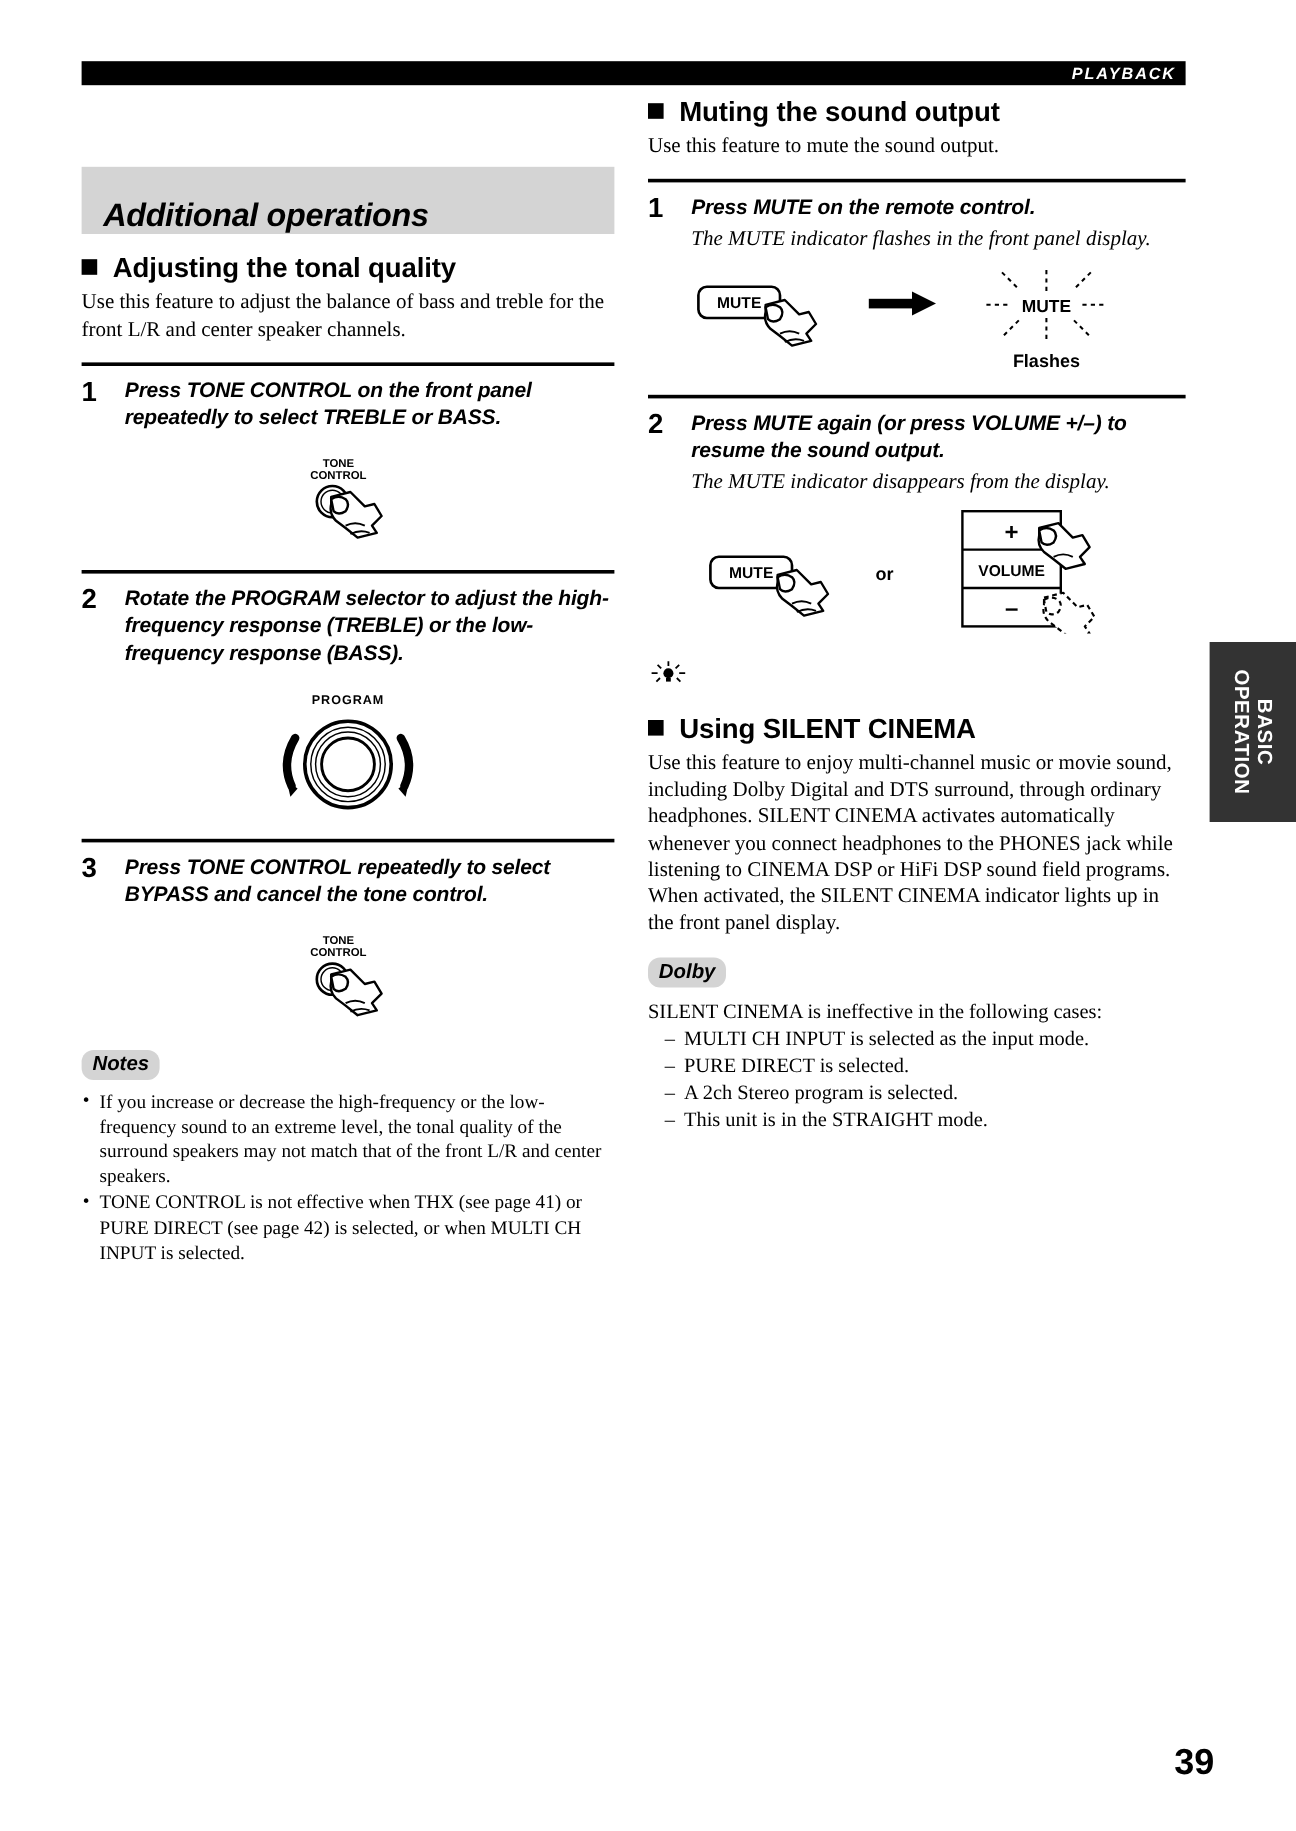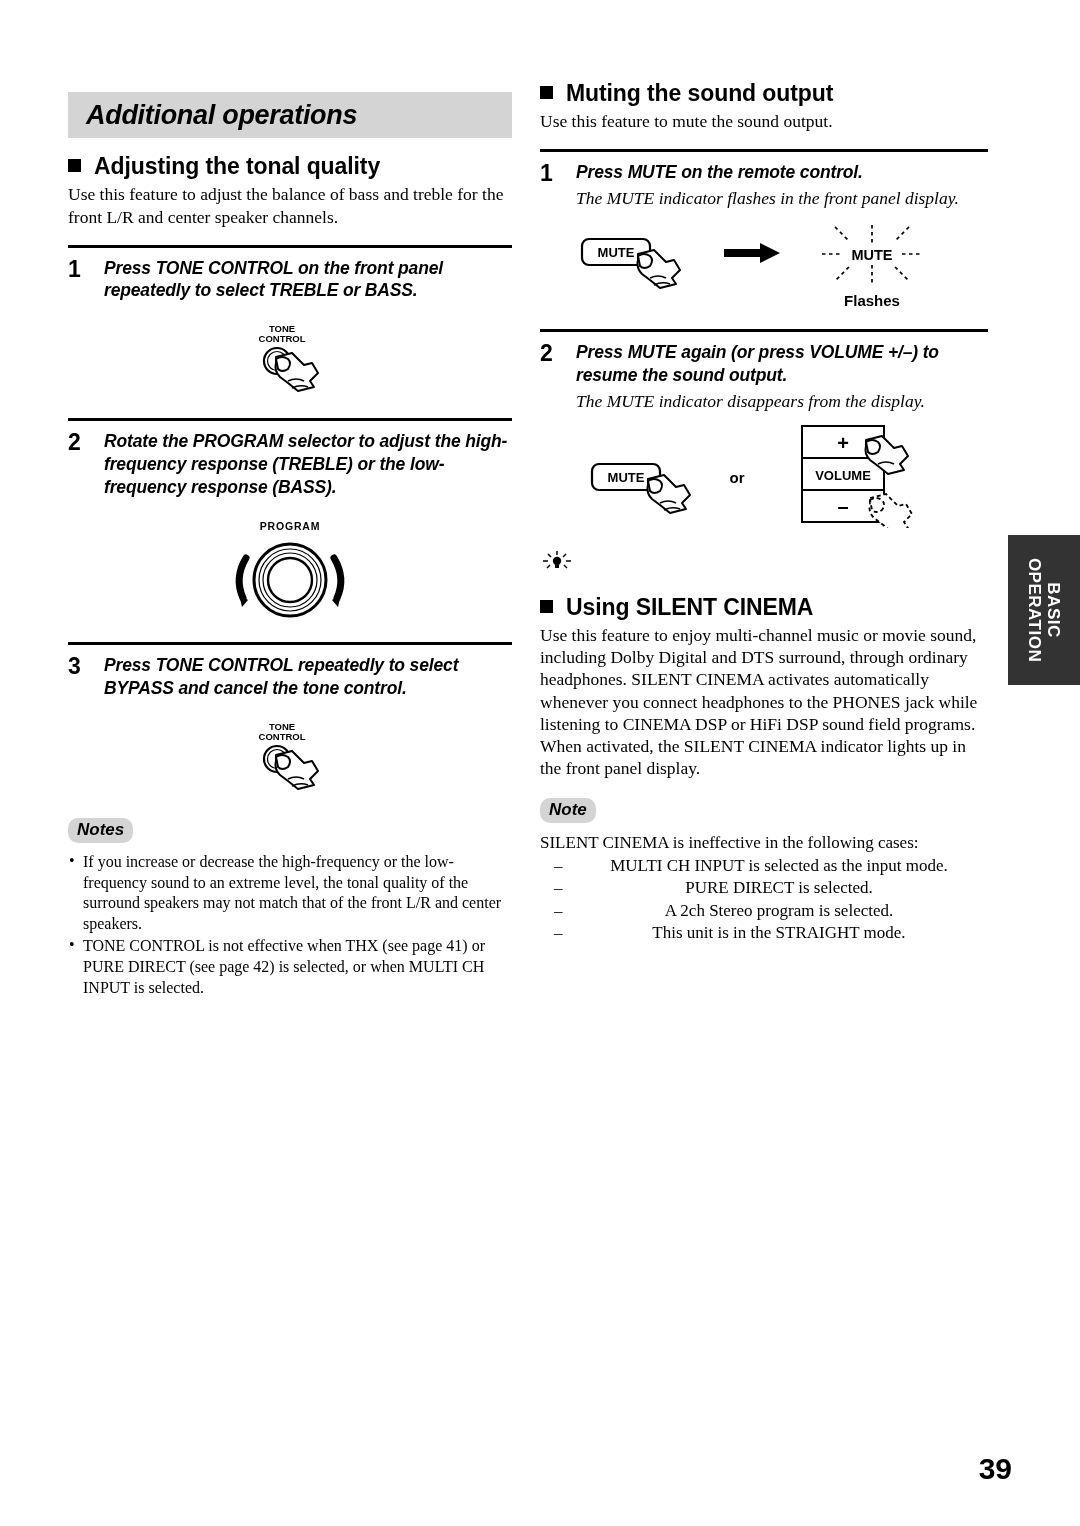--- a/index.html
+++ b/index.html
@@ -23,23 +23,24 @@
     color:#fff;font-family:"Liberation Sans",sans-serif;
     font-weight:bold;font-style:italic;font-size:13.5px;letter-spacing:1.6px;
   }
 
   
   .col-left{position:absolute;left:68px;top:92px;width:444px;}
   .col-right{position:absolute;left:540px;top:80px;width:448px;}
 
   
   .title-band{
-    background:#d4d4d4;width:444px;height:46px;
-    display:flex;align-items:center;
+    background:#d4d4d4;width:444px;height:56px;
+    display:flex;align-items:flex-end;
     margin-bottom:15px;
+    margin-top:47px;
   }
   .title-band h1{
     margin:0;padding-left:18px;
     font-family:"Liberation Sans",sans-serif;
     font-style:italic;font-weight:bold;font-size:27px;
     letter-spacing:-0.3px;
   }
 
   
   .sec-head{
@@ -101,21 +102,21 @@
   .note-list li{
     position:relative;padding-left:15px;margin-bottom:1px;
   }
   .note-list li:before{
     content:"\2022";position:absolute;left:1px;top:-1px;font-size:16px;
   }
   .dash-list{
     margin:1px 0 0 0;padding:0;list-style:none;
     font-family:"Liberation Serif",serif;font-size:17px;line-height:1.33;
   }
-  .dash-list li{position:relative;padding-left:30px;text-align:center;}
+  .dash-list li{position:relative;padding-left:30px;}
   .dash-list li:before{
     content:"\2013";position:absolute;left:14px;top:0;
   }
 
   
   .tip-wrap{margin-top:26px;}
   .tip-body{
     font-family:"Liberation Serif",serif;font-size:16px;line-height:1.30;margin-top:3px;
   }
 
@@ -141,20 +142,23 @@
     font-weight:bold;font-size:30px;
   }
 
   svg{display:block;}
 </style>
 </head>
 <body>
 
 <div class="page">
 
+  <div class="topbar">
+    <span class="topbar-label">PLAYBACK</span>
+  </div>
 
   <div class="col-left">
 
     <div class="title-band">
       <h1>Additional operations</h1>
     </div>
 
     <div class="sec-head">
       <span class="sq"></span>
       <span class="txt">Adjusting the tonal quality</span>
@@ -336,21 +340,21 @@
       </svg>
     </div>
 
     <div class="sec-head" style="margin-top:22px;text-align:right;">
       <span class="sq"></span>
       <span class="txt">Using SILENT CINEMA</span>
     </div>
     <p class="body tight">Use this feature to enjoy multi-channel music or movie sound, including Dolby Digital and DTS surround, through ordinary headphones. SILENT CINEMA activates automatically whenever you connect headphones to the PHONES jack while listening to CINEMA DSP or HiFi DSP sound field programs. When activated, the SILENT CINEMA indicator lights up in the front panel display.</p>
 
     <div style="margin-top:18px;">
-      <span class="notes-label">Note</span>
+      <span class="notes-label">Dolby</span>
       <p class="body" style="margin-top:9px;font-size:17px;">SILENT CINEMA is ineffective in the following cases:</p>
       <ul class="dash-list">
         <li>MULTI CH INPUT is selected as the input mode.</li>
         <li>PURE DIRECT is selected.</li>
         <li>A 2ch Stereo program is selected.</li>
         <li>This unit is in the STRAIGHT mode.</li>
       </ul>
     </div>
   </div>
 

